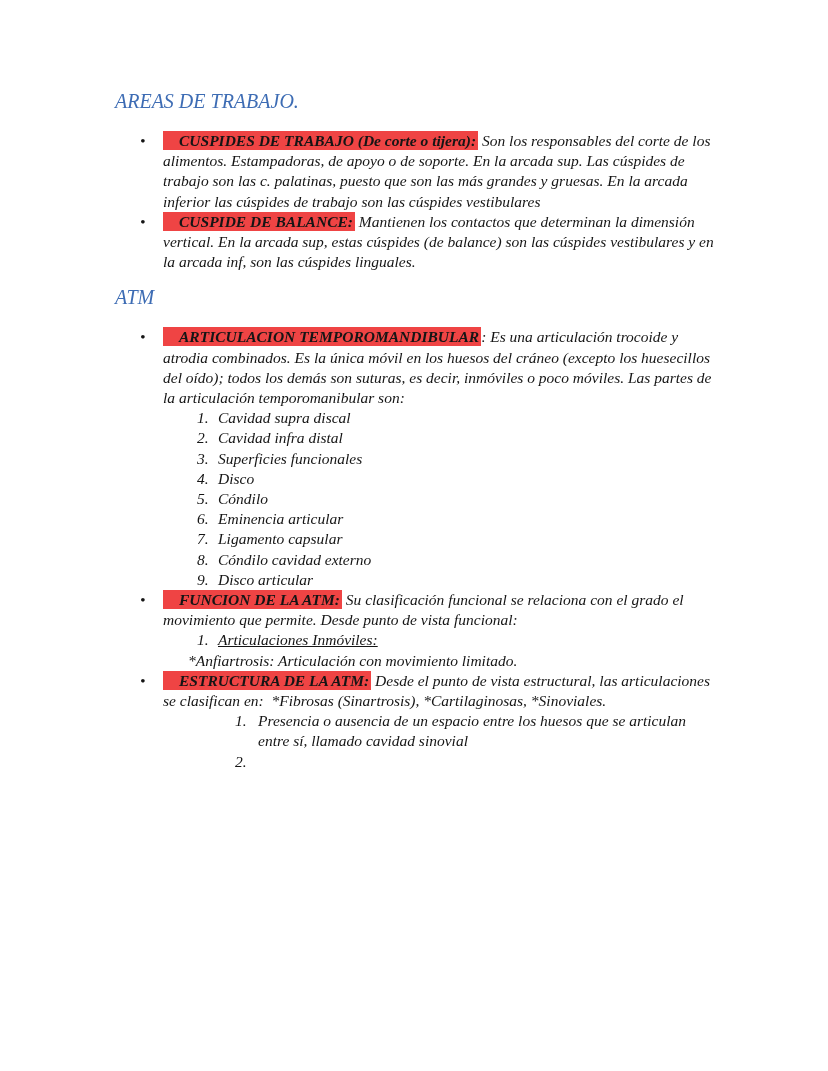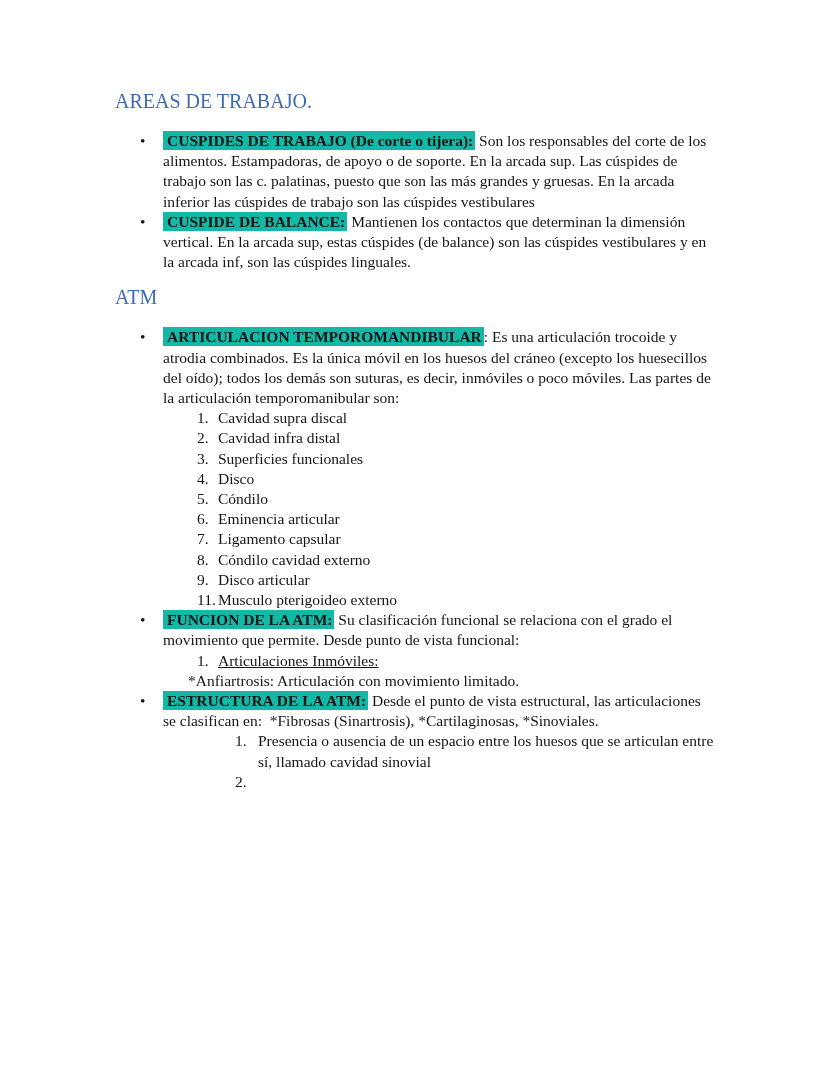--- a/index.html
+++ b/index.html
@@ -4,20 +4,21 @@
 <style>
   html, body { margin: 0; padding: 0; background: #ffffff; }
   .page {
     position: relative;
     width: 828px;
     height: 1071px;
     background: #ffffff;
     font-family: "Liberation Serif", serif;
     color: #151515;
     overflow: hidden;
+    font-style: italic;
   }
   .content {
     position: absolute;
     left: 115px;
     top: 0;
     width: 601px;
     font-size: 15.5px;
     line-height: 20.2px;
   }
   h1 {
@@ -33,23 +34,23 @@
   .bullet { display: flex; }
   .marker {
     flex: 0 0 48px;
     width: 48px;
     box-sizing: border-box;
     padding-left: 25px;
   }
   .marker::before { content: "\2022"; font-size: 15.5px; }
   .btext { width: 553px; }
   .hl {
-    background: #14b8a6;
+    background: #ef4444;
     font-weight: 700;
-    padding: 1px 2px 1px 4px;
+    padding: 1px 2px 1px 16px;
   }
   .rest { white-space: pre-wrap; }
   .numlist { }
   .nrow { display: flex; margin-left: 34px; }
   .nrow .num { flex: 0 0 auto; min-width: 21px; }
   .nrow.deep { margin-left: 72px; }
   .nrow.deep .num { min-width: 23px; }
   .star { margin-left: 25px; }
   .underline { text-decoration: underline; }
 </style>
@@ -111,24 +112,20 @@
               <span class="ntext">Ligamento capsular</span>
             </div>
           <div class="nrow">
               <span class="num">8.</span>
               <span class="ntext">Cóndilo cavidad externo</span>
             </div>
           <div class="nrow">
               <span class="num">9.</span>
               <span class="ntext">Disco articular</span>
             </div>
-          <div class="nrow">
-              <span class="num">11.</span>
-              <span class="ntext">Musculo pterigoideo externo</span>
-            </div>
         </div>
       </div>
     </div>
 
     <div class="bullet">
       <span class="marker"></span>
       <div class="btext">
         <span class="hl">FUNCION DE LA ATM:</span><span class="rest"> Su clasificación funcional se relaciona con el grado el movimiento que permite. Desde punto de vista funcional:</span>
         <div class="numlist">
           <div class="nrow">

